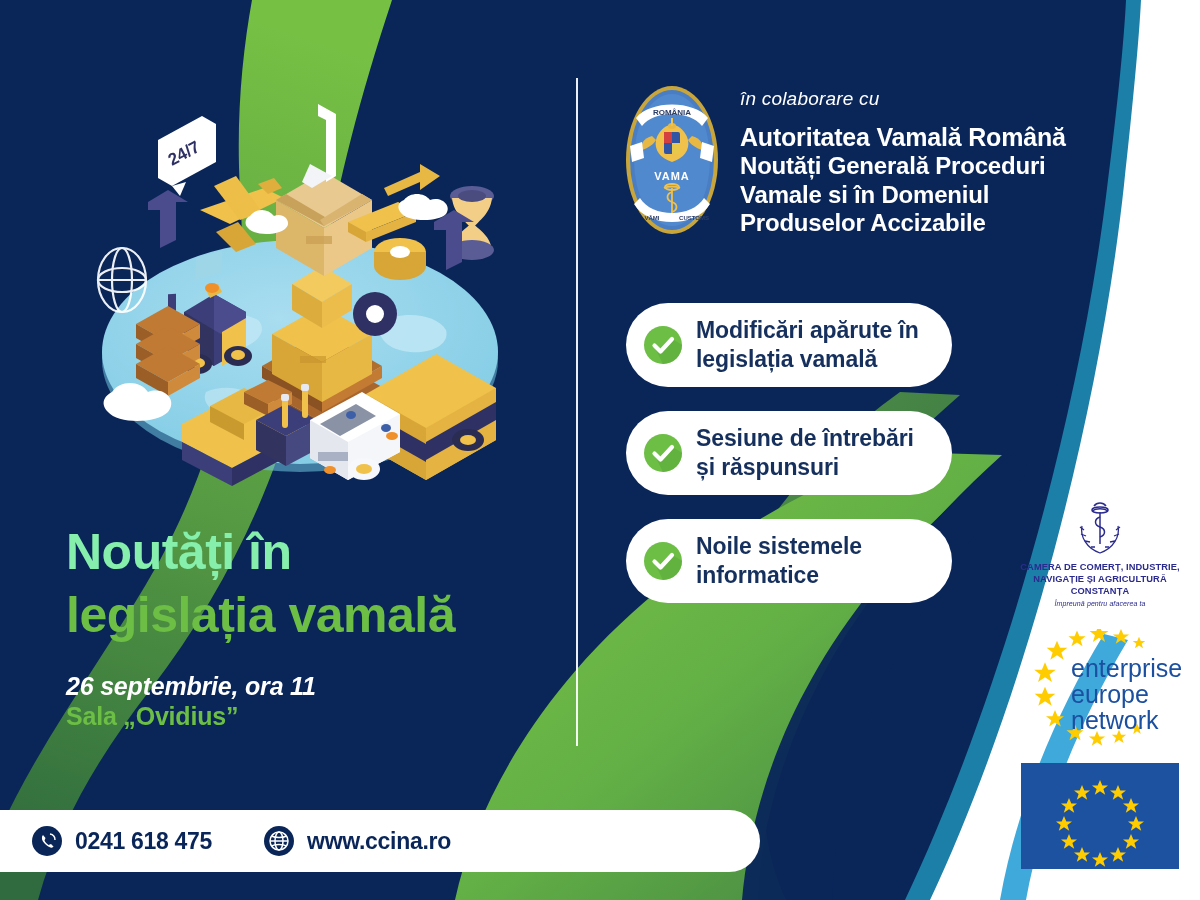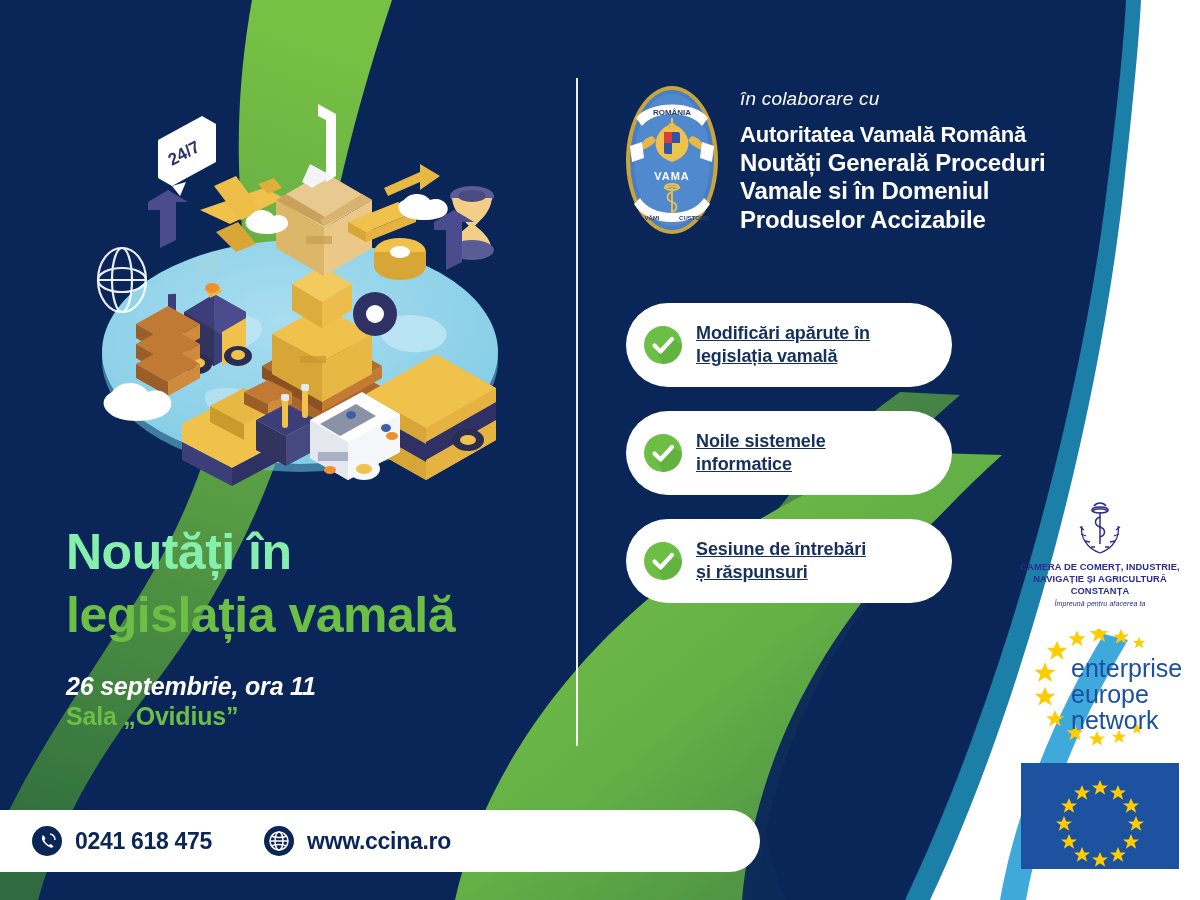--- a/index.html
+++ b/index.html
@@ -26,40 +26,40 @@
     position:absolute; left:622px; top:82px; width:520px;
     display:flex; align-items:flex-start; gap:18px;
   }
   .emblem { width:100px; height:156px; flex:0 0 100px; }
   .partner-text { padding-top:6px; }
   .collab {
     font-size:19px; font-style:italic; color:#ffffff;
     letter-spacing:.2px; margin-bottom:13px;
   }
   .partner-name {
-    font-size:22px; font-weight:bold; color:#ffffff;
+    font-size:25px; font-weight:bold; color:#ffffff;
     line-height:1.13; letter-spacing:-.2px;
   }
   .partner-sub {
     font-size:24px; font-weight:bold; color:#ffffff;
     line-height:1.14; letter-spacing:-.2px; margin-top:1px;
   }
 
   
   .pills { position:absolute; left:626px; top:303px; width:326px; }
   .pill {
     background:#ffffff; border-radius:48px;
     height:84px; margin-bottom:24px;
     display:flex; align-items:center; gap:14px;
     padding:0 22px 0 18px;
   }
   .check { width:38px; height:38px; flex:0 0 38px; }
   .pill-text {
-    font-size:18px; font-weight:bold; color:#16305E;
-    line-height:1.28; letter-spacing:-.1px;text-decoration:underline;
+    font-size:23px; font-weight:bold; color:#16305E;
+    line-height:1.28; letter-spacing:-.1px;
   }
 
   
   .headline { position:absolute; left:66px; top:525px; width:480px; }
   .h-line1 {
     font-size:50px; font-weight:bold; color:#86efac;
     line-height:1.1; letter-spacing:-.5px;
   }
   .h-line2 {
     font-size:50px; font-weight:bold; color:#6CBE45;
@@ -401,34 +401,34 @@
       </div>
     </div>
 
     <div class="pill">
       <svg class="check" viewBox="0 0 38 38">
         <circle cx="19" cy="19" r="19" fill="#6CBE45"></circle>
         <path d="M 19 38 A 19 19 0 0 0 38 19 L 27 12 L 16 27 L 11 22 Z" fill="#5BA83A" opacity="0.55"></path>
         <path d="M 10.5 19.5 L 16.5 25.5 L 28 13" stroke="#FFFFFF" stroke-width="4.2" fill="none" stroke-linecap="round" stroke-linejoin="round"></path>
       </svg>
       <div class="pill-text">
-        <div>Noile sistemele</div>
-        <div>informatice</div>
+        <div>Sesiune de întrebări</div>
+        <div>și răspunsuri</div>
       </div>
     </div>
 
     <div class="pill">
       <svg class="check" viewBox="0 0 38 38">
         <circle cx="19" cy="19" r="19" fill="#6CBE45"></circle>
         <path d="M 19 38 A 19 19 0 0 0 38 19 L 27 12 L 16 27 L 11 22 Z" fill="#5BA83A" opacity="0.55"></path>
         <path d="M 10.5 19.5 L 16.5 25.5 L 28 13" stroke="#FFFFFF" stroke-width="4.2" fill="none" stroke-linecap="round" stroke-linejoin="round"></path>
       </svg>
       <div class="pill-text">
-        <div>Sesiune de întrebări</div>
-        <div>și răspunsuri</div>
+        <div>Noile sistemele</div>
+        <div>informatice</div>
       </div>
     </div>
   </div>
 
   <div class="headline">
     <div class="h-line1">Noutăți în</div>
     <div class="h-line2">legislația vamală</div>
   </div>
   <div class="meta">
     <div class="meta-date">26 septembrie, ora 11</div>

